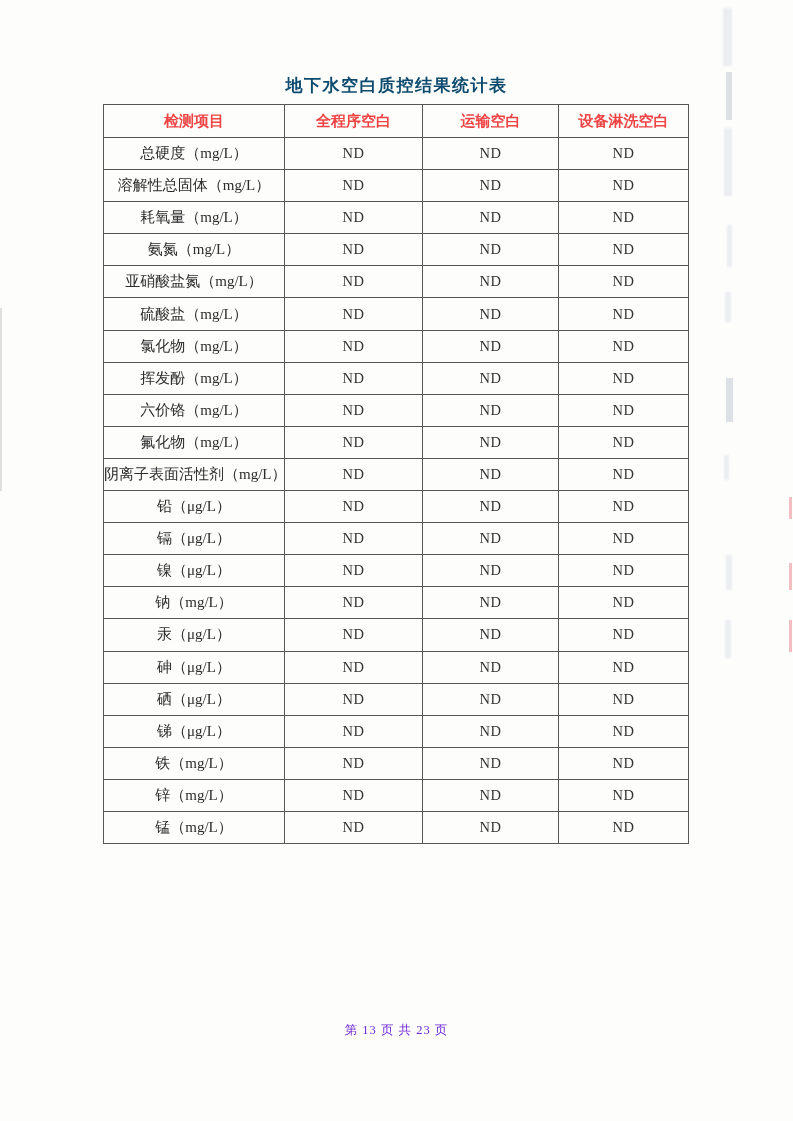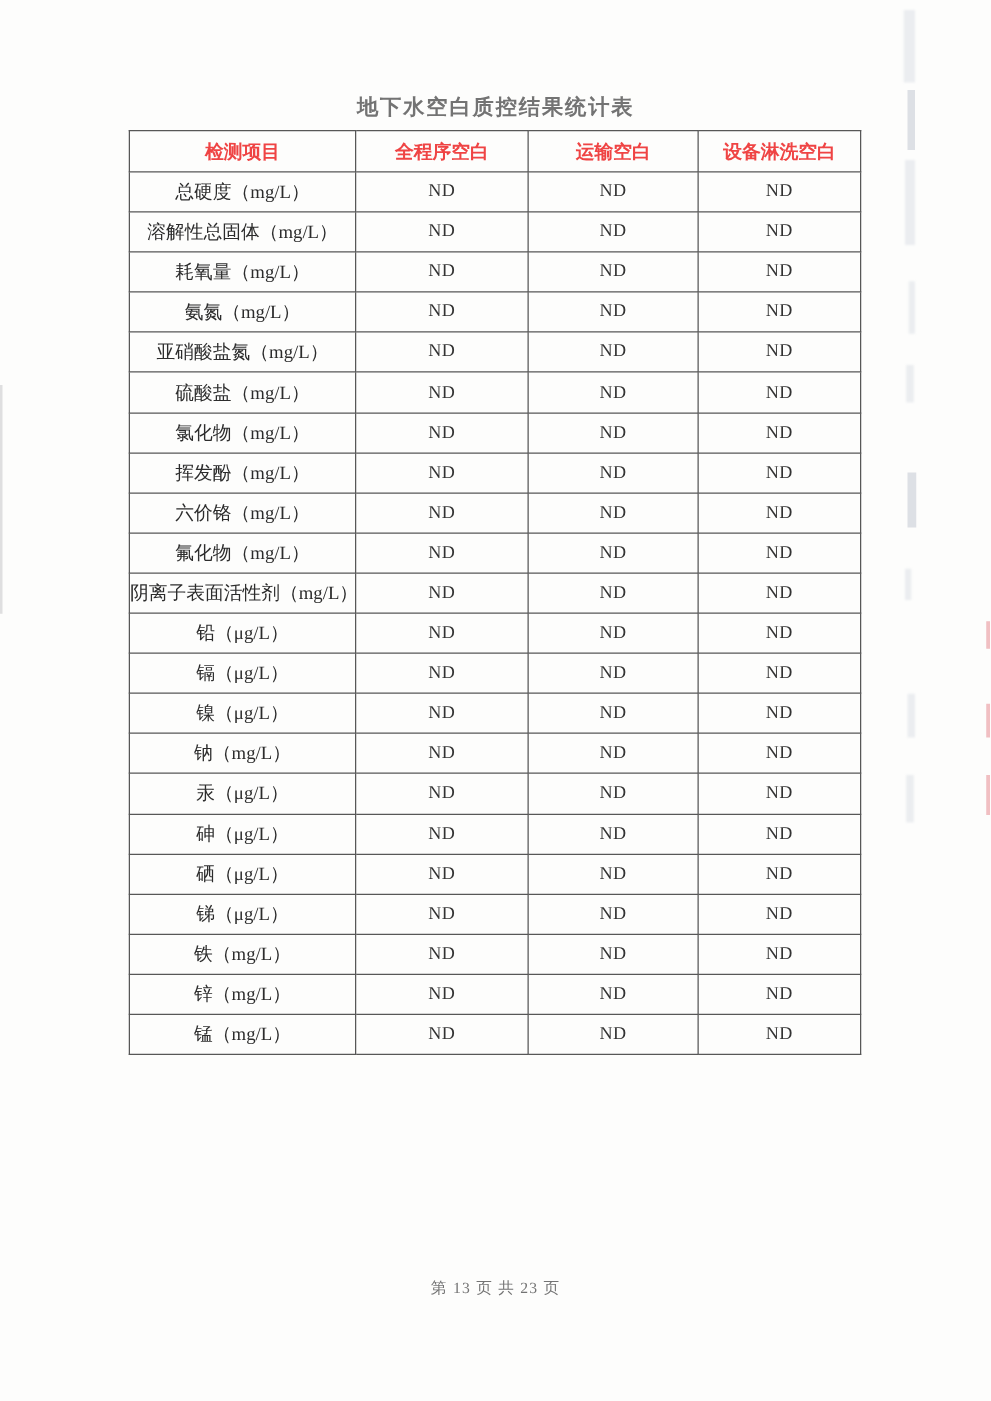--- a/index.html
+++ b/index.html
@@ -18,21 +18,21 @@
   }
   .doc-title {
     position: absolute;
     top: 74px;
     left: 0;
     width: 100%;
     text-align: center;
     font-size: 17px;
     font-weight: 600;
     letter-spacing: 1.5px;
-    color: #737373;
+    color: #0c4a6e;
   }
   table.qc-table {
     position: absolute;
     top: 104px;
     left: 103px;
     width: 585px;
     border-collapse: collapse;
     table-layout: fixed;
   }
   .qc-table col.c1 { width: 181px; }
@@ -64,21 +64,21 @@
     letter-spacing: 0.5px;
     color: #333;
   }
   .page-footer {
     position: absolute;
     top: 1022px;
     left: 0;
     width: 100%;
     text-align: center;
     font-size: 12.5px;
-    color: #737373;
+    color: #6d28d9;
     letter-spacing: 1px;
   }
   
   .artifact {
     position: absolute;
     pointer-events: none;
   }
   .bleed {
     background: rgba(125, 142, 172, 0.14);
     filter: blur(1px);

